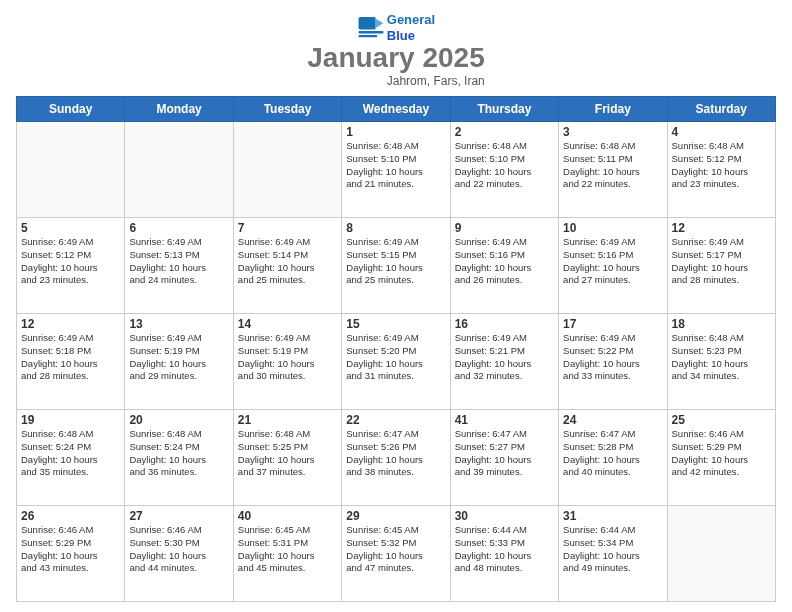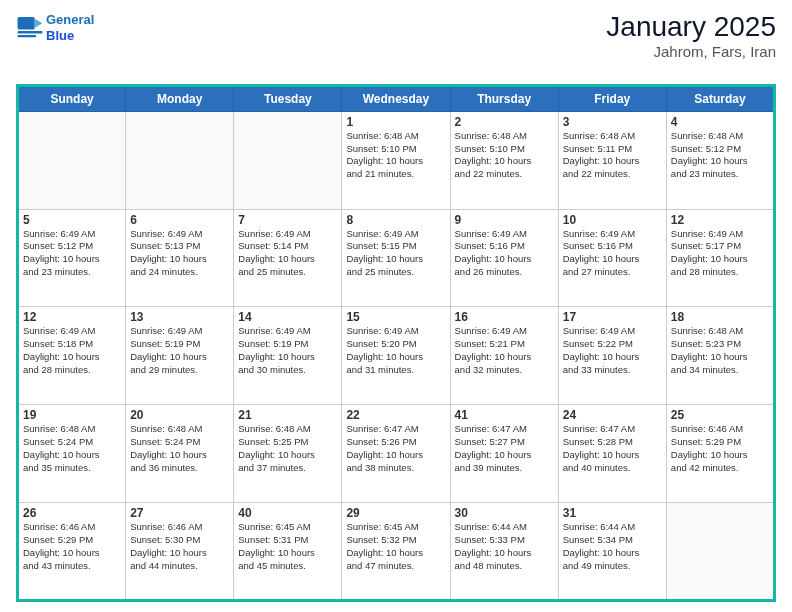--- a/index.html
+++ b/index.html
@@ -14,22 +14,23 @@
       width: 792px;
       height: 612px;
       background: #fff;
       padding: 12px 16px 10px 16px;
       display: flex;
       flex-direction: column;
     }
     .header {
       display: flex;
       justify-content: space-between;
-      align-items: flex-start;
-      margin-bottom: 24px;
+      align-items: center;
+      margin-bottom: 8px;
+      flex-direction: column;
     }
     .logo {
       display: flex;
       align-items: center;
       gap: 0;
     }
     .logo-text {
       font-size: 13px;
       font-weight: bold;
       color: #333;
@@ -41,31 +42,31 @@
     .logo-icon {
       width: 28px;
       height: 28px;
       margin-right: 2px;
     }
     .title-block {
       text-align: right;
     }
     .title-month {
       font-size: 28px;
-      font-weight: normal;
-      color: #0f172a;
+      font-weight: bold;
+      color: #737373;
       line-height: 1.1;
     }
     .title-location {
-      font-size: 15px;
+      font-size: 12px;
       color: #555;
     }
     .calendar {
       flex: 1;
-      border: 3px solid #14b8a6;
+      border: 1px solid #14b8a6;
       border-collapse: collapse;
       width: 100%;
       table-layout: fixed;
     }
     .calendar th {
       background: #2c6fbd;
       color: #fff;
       font-size: 12px;
       font-weight: bold;
       text-align: center;

